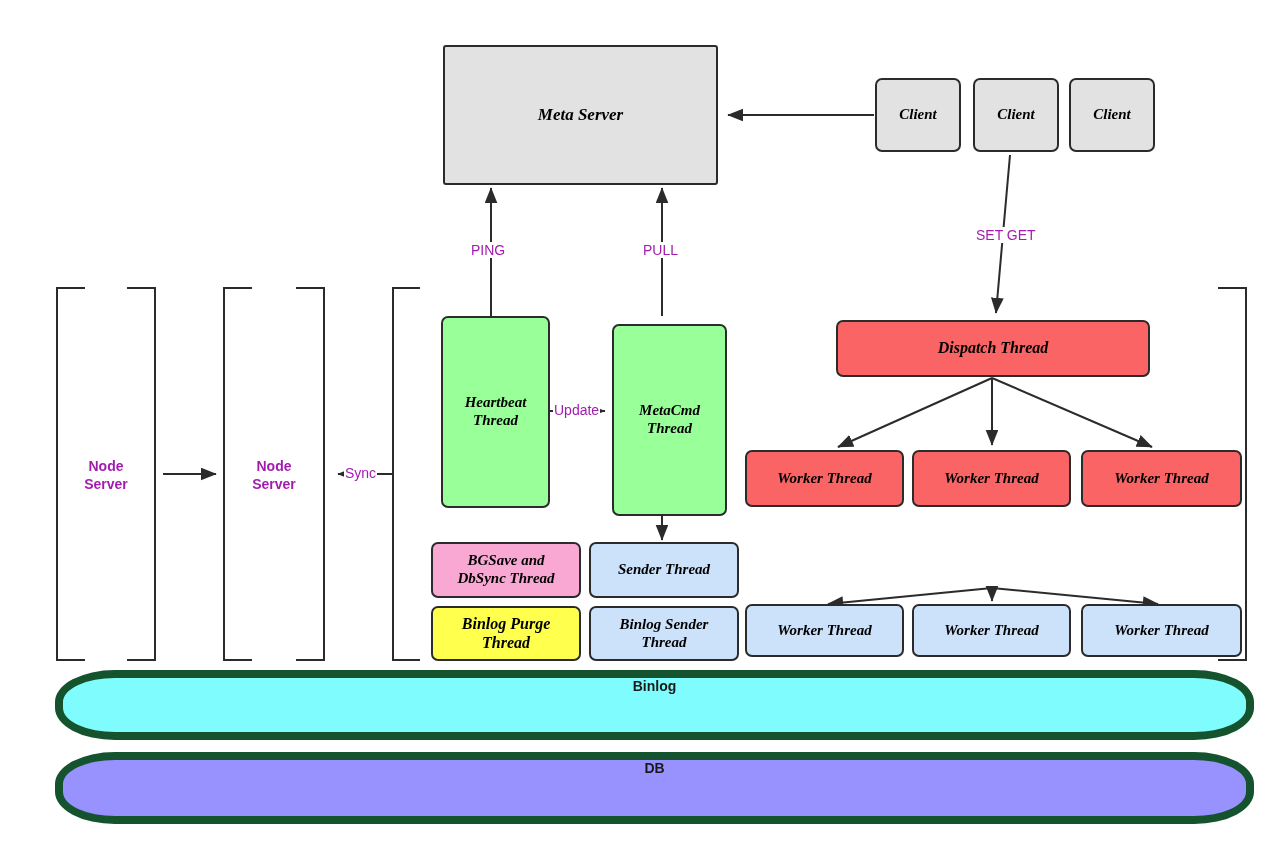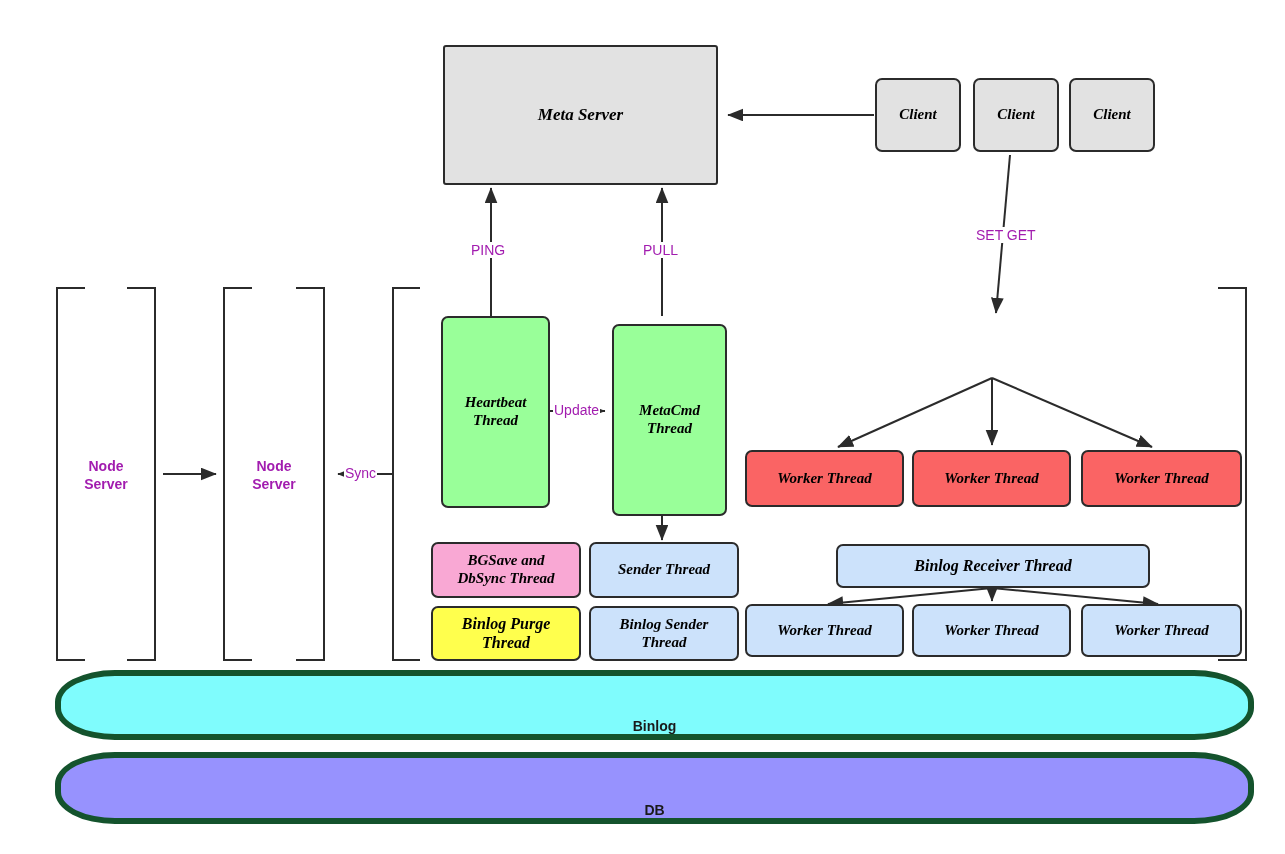--- a/index.html
+++ b/index.html
@@ -35,23 +35,23 @@
     font-style: italic;
     color: #000000;
     line-height: 1.18;
     border-radius: 7px;
   }
   .node .lbl { display: block; padding: 0 6px; }
   .sq { border-radius: 3px; }
   .bar {
     position: absolute;
     box-sizing: border-box;
-    border: 6px solid #14532d;
+    border: 8px solid #14532d;
     display: flex;
-    align-items: flex-end;
+    align-items: flex-start;
     justify-content: center;
     font-family: "Liberation Sans", sans-serif;
     font-weight: bold;
     font-style: normal;
     color: #1a1a1a;
     font-size: 14px;
     border-radius: 60px / 32px;
   }
   .edge-label {
     position: absolute;
@@ -171,34 +171,34 @@
   </div>
 
   <div class="node" style="left:589px; top:542px; width:150px; height:56px; background:#cce2fb; font-size:15px;">
     <span class="lbl">Sender Thread</span>
   </div>
   <div class="node" style="left:589px; top:606px; width:150px; height:55px; background:#cce2fb; font-size:15px; white-space:pre-line;">
     <span class="lbl">Binlog Sender
 Thread</span>
   </div>
 
+  <div class="node" style="left:836px; top:320px; width:314px; height:57px; background:#fa6464; font-size:16px;">
+    <span class="lbl">Dispatch Thread</span>
+  </div>
 
   <div class="node" style="left:745px; top:450px; width:159px; height:57px; background:#fa6464; font-size:15px;">
     <span class="lbl">Worker Thread</span>
   </div>
   <div class="node" style="left:912px; top:450px; width:159px; height:57px; background:#fa6464; font-size:15px;">
     <span class="lbl">Worker Thread</span>
   </div>
   <div class="node" style="left:1081px; top:450px; width:161px; height:57px; background:#fa6464; font-size:15px;">
     <span class="lbl">Worker Thread</span>
   </div>
 
-  <div class="node" style="left:836px; top:544px; width:314px; height:44px; background:#cce2fb; font-size:16px;">
-    <span class="lbl">Binlog Receiver Thread</span>
-  </div>
 
   <div class="node" style="left:745px; top:604px; width:159px; height:53px; background:#cce2fb; font-size:15px;">
     <span class="lbl">Worker Thread</span>
   </div>
   <div class="node" style="left:912px; top:604px; width:159px; height:53px; background:#cce2fb; font-size:15px;">
     <span class="lbl">Worker Thread</span>
   </div>
   <div class="node" style="left:1081px; top:604px; width:161px; height:53px; background:#cce2fb; font-size:15px;">
     <span class="lbl">Worker Thread</span>
   </div>

